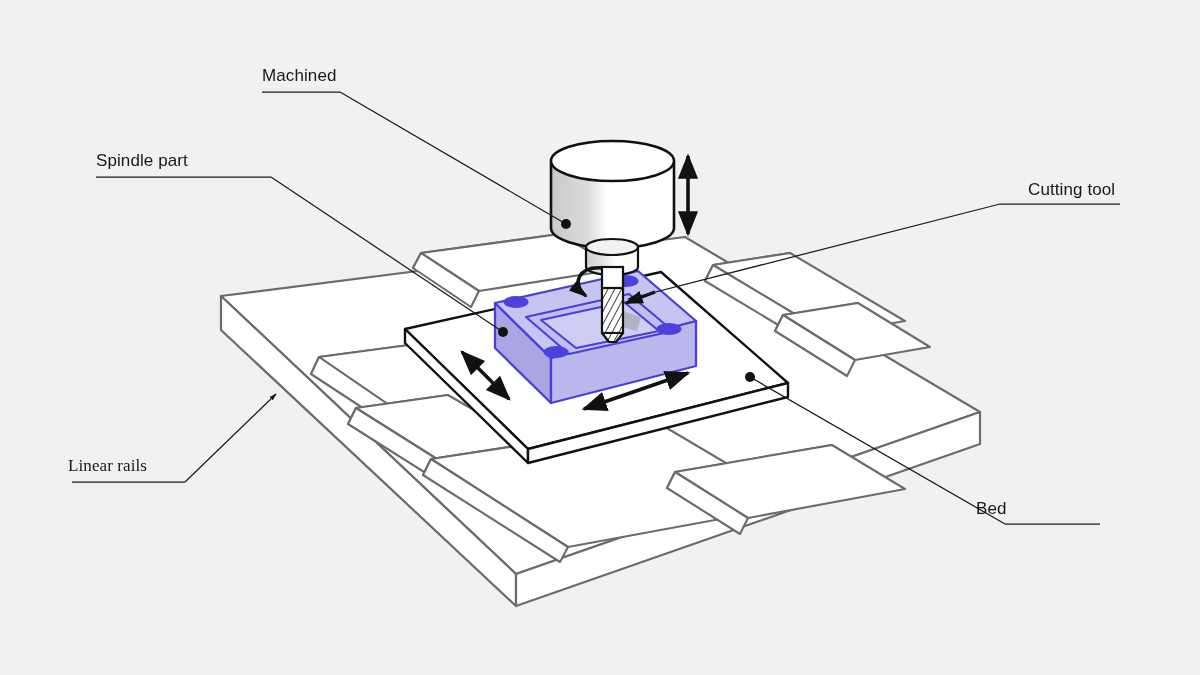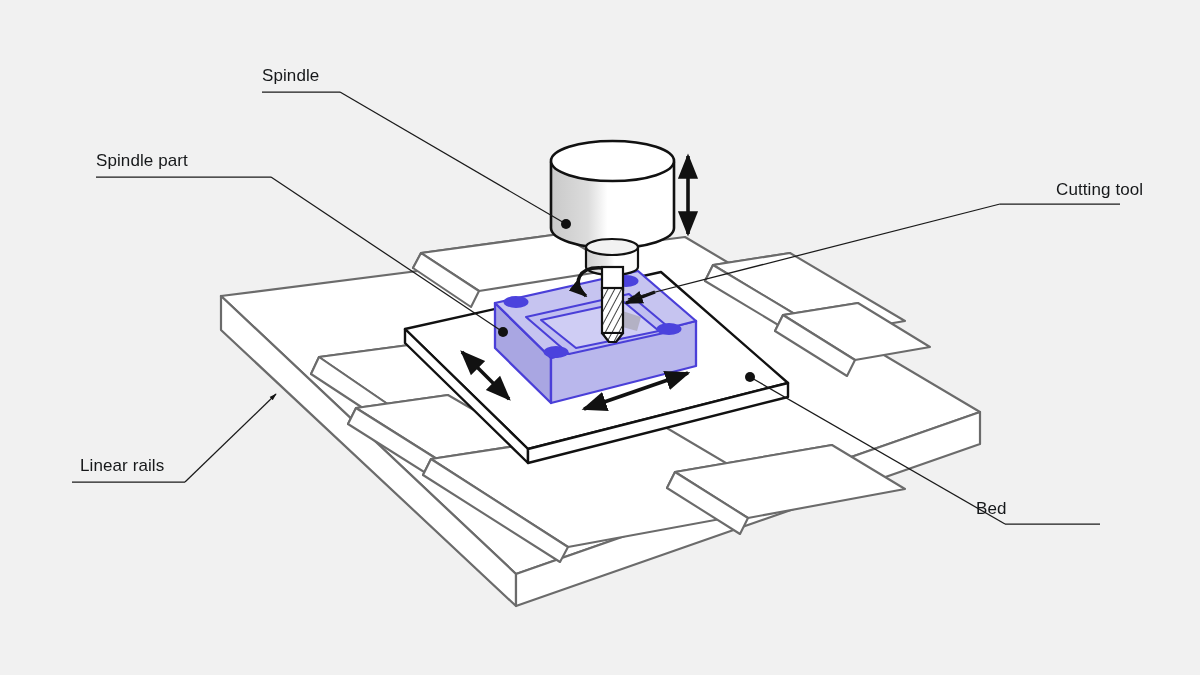--- a/index.html
+++ b/index.html
@@ -196,23 +196,23 @@
       </g>
 
       <g>
         <line x1="1005" y1="524" x2="1100" y2="524"></line>
         <line x1="1005" y1="524" x2="750" y2="377"></line>
         <circle cx="750" cy="377" r="5" fill="#111" stroke="none"></circle>
       </g>
     </g>
   </svg>
 
-  <div class="lbl" style="left:262px;top:66px;">Spindle</div>
+  <div class="lbl" style="left:262px;top:66px;">Machined</div>
 
   <div class="lbl" style="left:96px;top:151px;">Spindle part</div>
 
-  <div class="lbl" style="left:1056px;top:180px;">Cutting tool</div>
-
-  <div class="lbl" style="left:80px;top:456px;">Linear rails</div>
+  <div class="lbl" style="left:1028px;top:180px;">Cutting tool</div>
+
+  <div class="lbl" style="left:68px;top:456px;font-family:Liberation Serif, serif;">Linear rails</div>
 
   <div class="lbl" style="left:976px;top:499px;">Bed</div>
 
 </div>
 
 </body></html>

